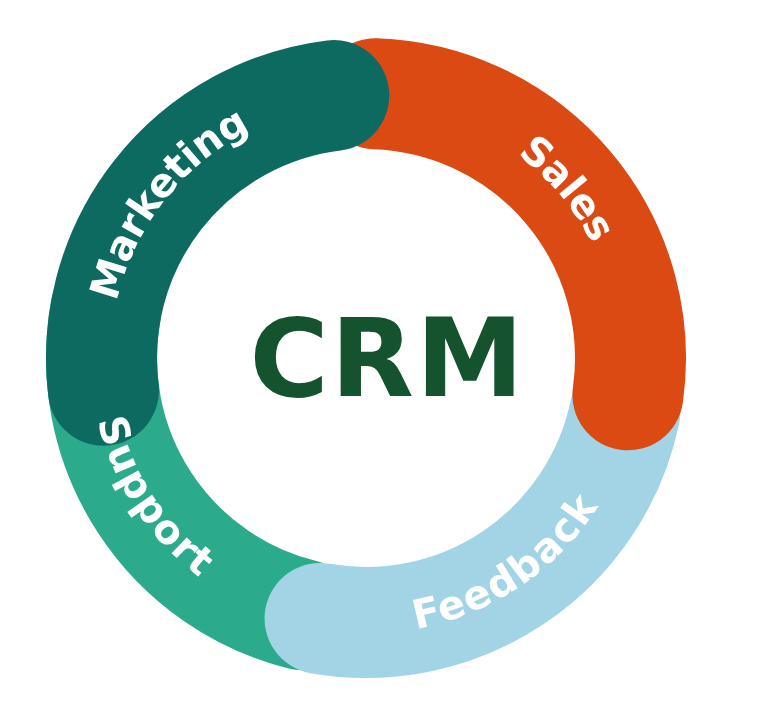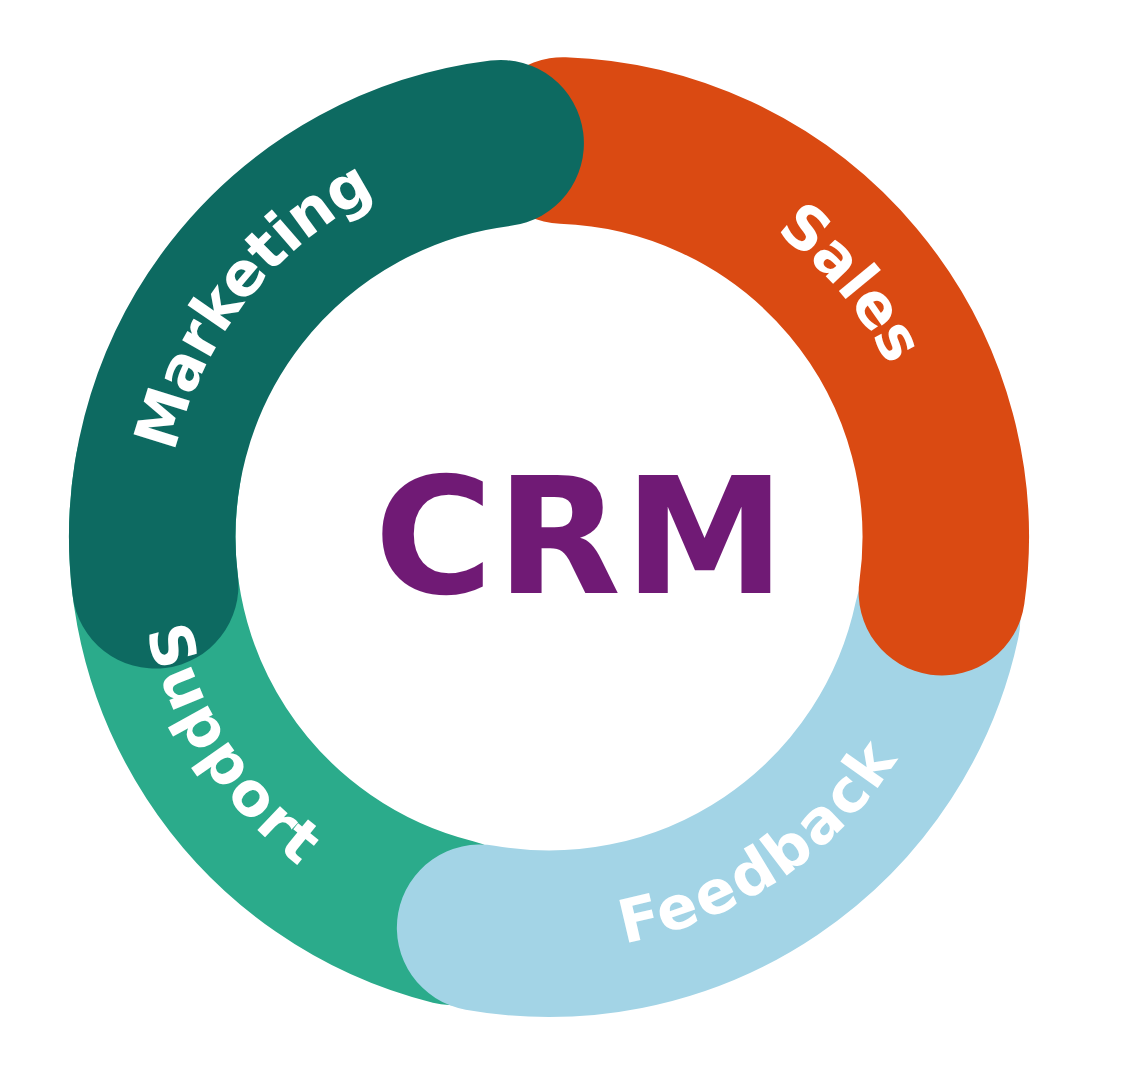--- a/index.html
+++ b/index.html
@@ -38,21 +38,21 @@
     align-items: center;
     justify-content: center;
     pointer-events: none;
   }
   .center-label-text {
     font-family: "DejaVu Sans", "Liberation Sans", sans-serif;
     font-size: 108px;
     font-weight: 700;
     letter-spacing: 2px;
     line-height: 1;
-    color: #701a75;
+    color: #14532d;
     transform: translate(8px, 0px);
   }
   .seg-label {
     font-family: "DejaVu Sans", "Liberation Sans", sans-serif;
     font-weight: 700;
     font-size: 40px;
     letter-spacing: 0.5px;
     fill: #ffffff;
   }
 </style>

